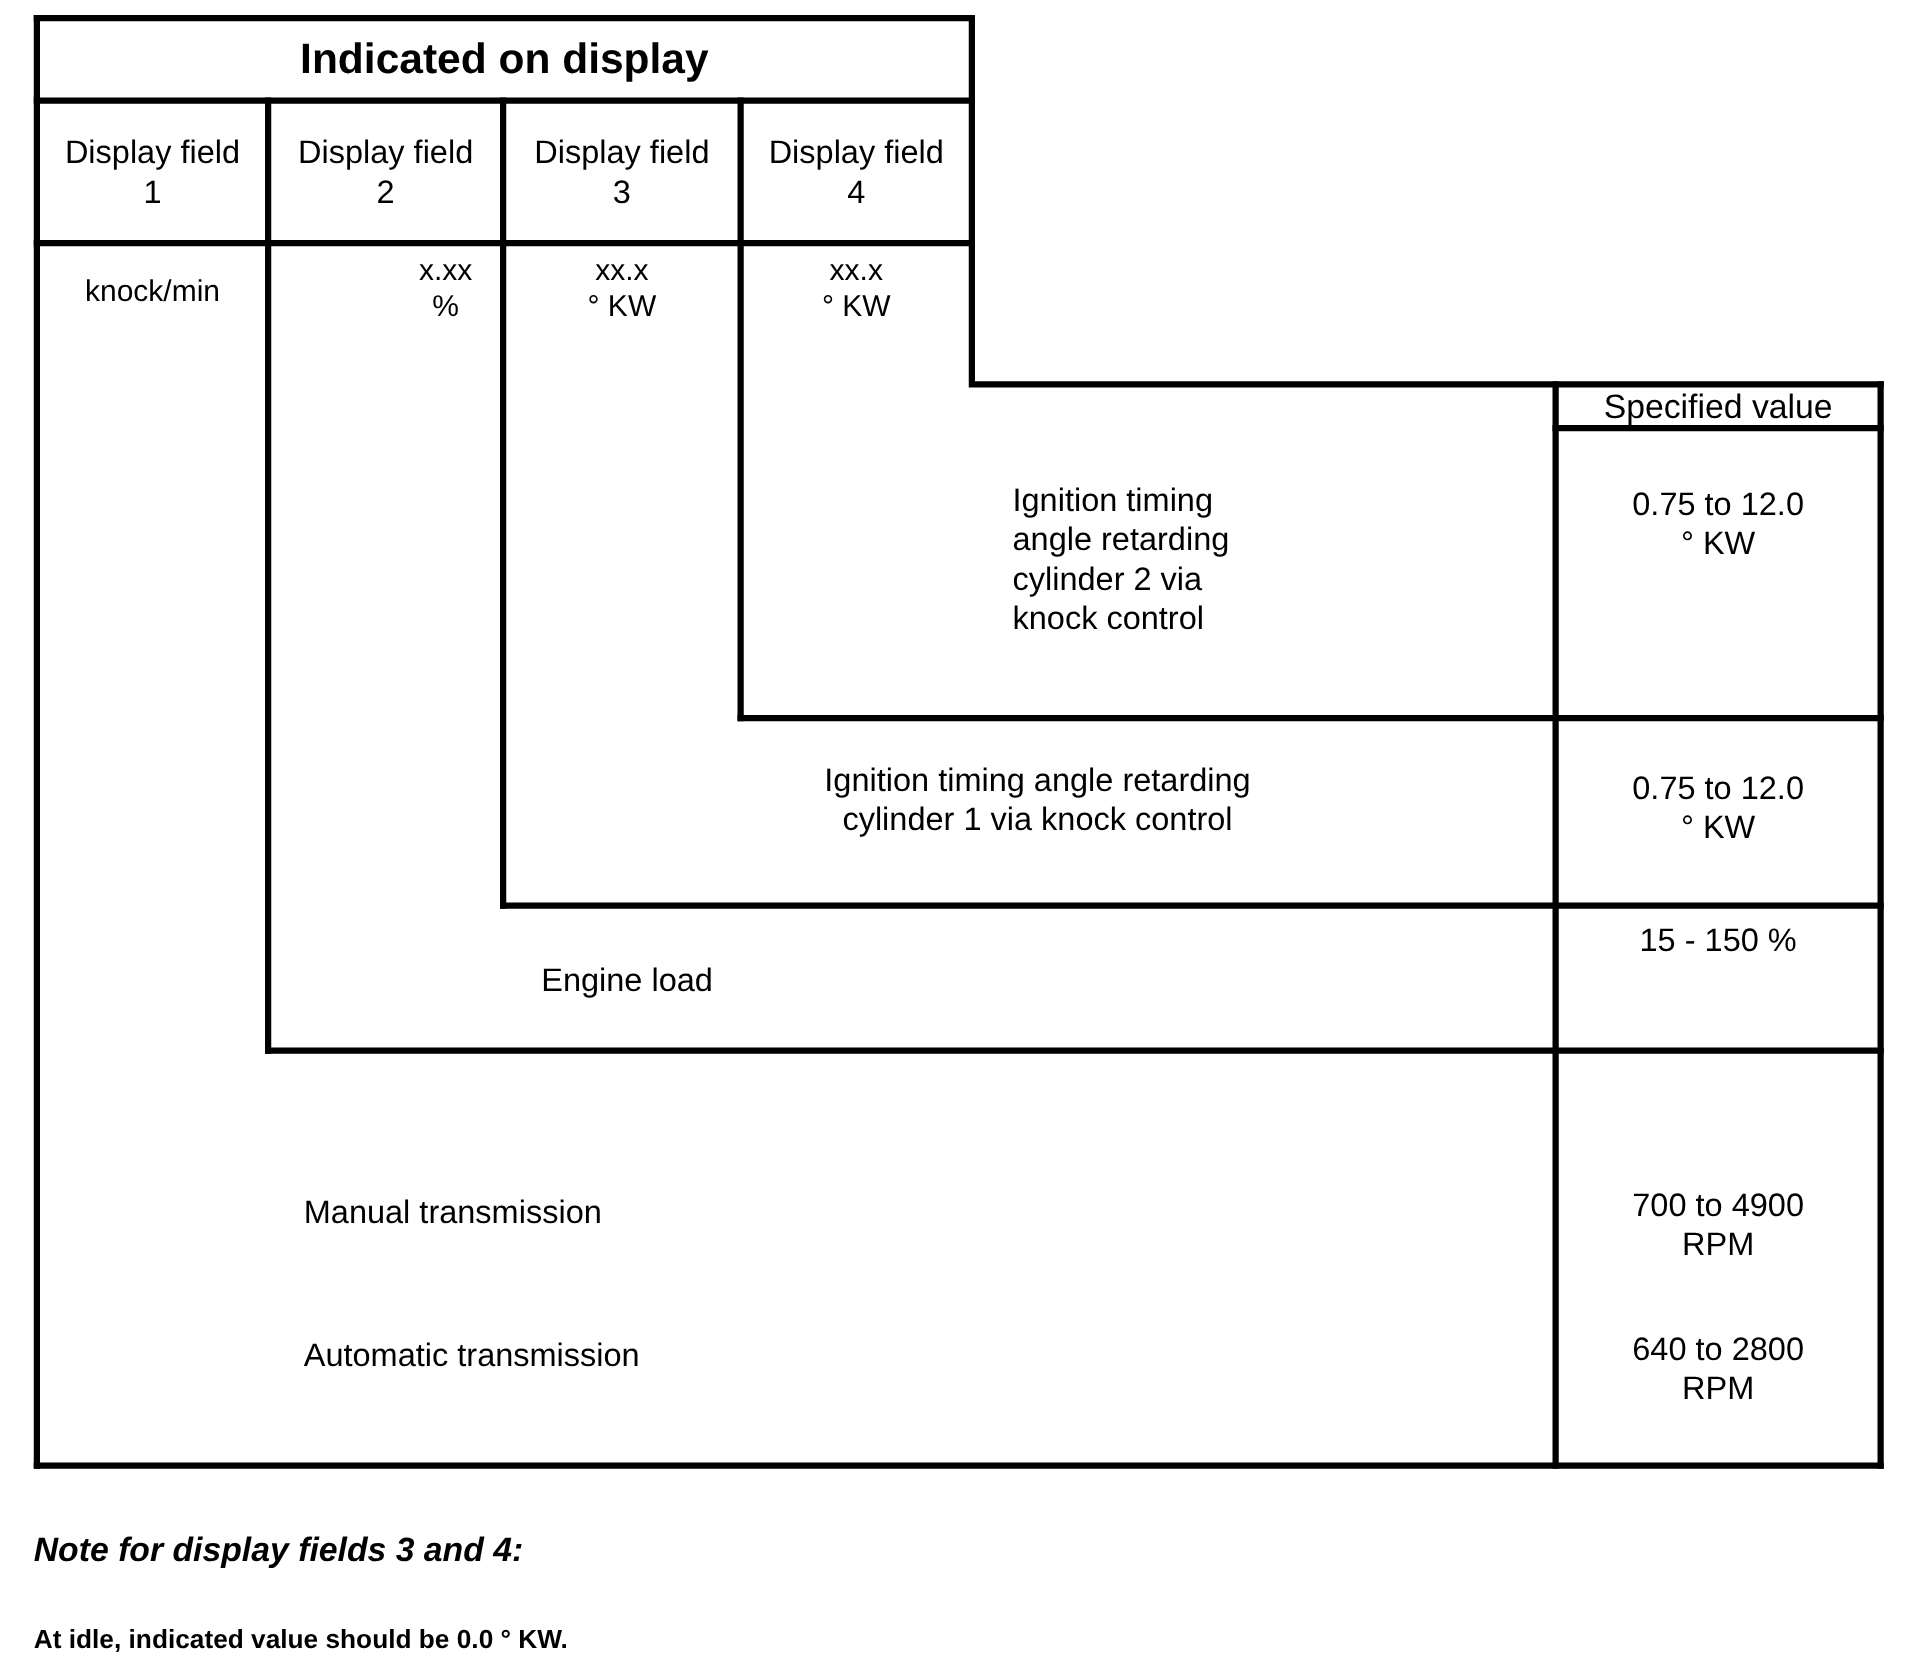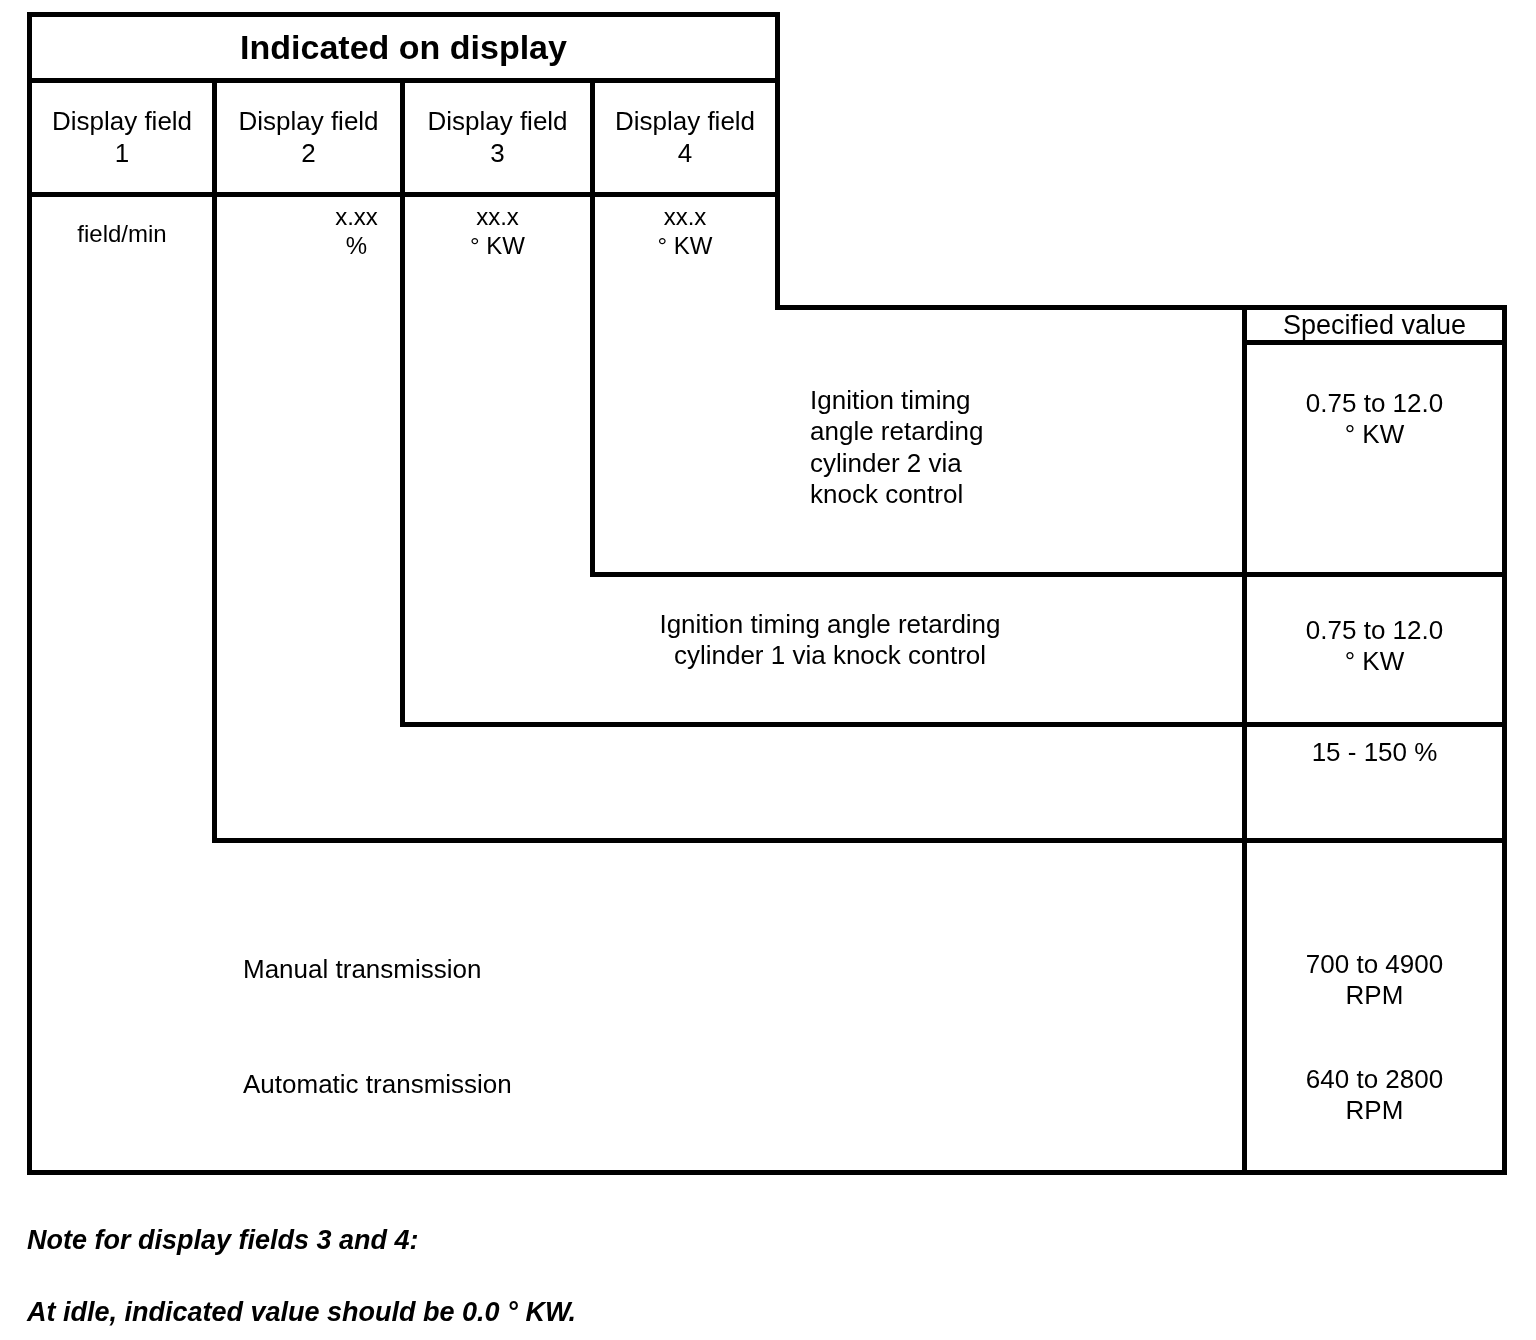--- a/index.html
+++ b/index.html
@@ -61,22 +61,21 @@
   .t-spec-head {
     font-size: 27px;
     font-weight: normal;
   }
   .t-note {
     font-size: 27px;
     font-style: italic;
     font-weight: bold;
   }
   .t-note-body {
-    font-size: 27px;
-    font-style: italic;
+    font-size: 21px;
     font-weight: bold;
   }
 </style>
 </head>
 <body>
 
 <div id="page">
 
   <div class="hline" style="left:27px;  top:12px;   width:753px;  height:5px;"></div>
   <div class="hline" style="left:27px;  top:78px;   width:753px;  height:5px;"></div>
@@ -100,21 +99,21 @@
 
   <div class="cell c-center v-middle t-head" style="left:32px; top:83px; width:180px; height:109px;">Display field
 1</div>
   <div class="cell c-center v-middle t-head" style="left:217px; top:83px; width:183px; height:109px;">Display field
 2</div>
   <div class="cell c-center v-middle t-head" style="left:405px; top:83px; width:185px; height:109px;">Display field
 3</div>
   <div class="cell c-center v-middle t-head" style="left:595px; top:83px; width:180px; height:109px;">Display field
 4</div>
 
-  <div class="cell c-center v-middle t-fmt" style="left:32px; top:197px; width:180px; height:74px;">field/min</div>
+  <div class="cell c-center v-middle t-fmt" style="left:32px; top:197px; width:180px; height:74px;">knock/min</div>
   <div class="cell c-center v-top t-fmt" style="left:217px; top:203px; width:183px; height:80px;margin-left:48px;">x.xx
 %</div>
   <div class="cell c-center v-top t-fmt" style="left:405px; top:203px; width:185px; height:80px;">xx.x
 ° KW</div>
   <div class="cell c-center v-top t-fmt" style="left:595px; top:203px; width:180px; height:80px;">xx.x
 ° KW</div>
 
   <div class="cell c-center v-middle t-spec-head" style="left:1247px; top:310px; width:255px; height:30px;">Specified value</div>
 
   <div class="cell c-left v-middle t-body" style="left:810px; top:375px; width:420px; height:145px;">Ignition timing
@@ -122,20 +121,21 @@
 cylinder 2 via
 knock control</div>
   <div class="cell c-center v-top t-body" style="left:1247px; top:388px; width:255px; height:80px;">0.75 to 12.0
 ° KW</div>
 
   <div class="cell c-center v-middle t-body" style="left:420px; top:600px; width:820px; height:80px;">Ignition timing angle retarding
 cylinder 1 via knock control</div>
   <div class="cell c-center v-top t-body" style="left:1247px; top:615px; width:255px; height:80px;">0.75 to 12.0
 ° KW</div>
 
+  <div class="cell c-left v-middle t-body" style="left:433px; top:755px; width:600px; height:60px;">Engine load</div>
   <div class="cell c-center v-middle t-body" style="left:1247px; top:723px; width:255px; height:60px;">15 - 150 %</div>
 
 
   <div class="cell c-left v-middle t-body" style="left:243px; top:948px; width:700px; height:44px;">Manual transmission</div>
   <div class="cell c-center v-middle t-body" style="left:1247px; top:941px; width:255px; height:78px;">700 to 4900
 RPM</div>
 
   <div class="cell c-left v-middle t-body" style="left:243px; top:1063px; width:700px; height:44px;">Automatic transmission</div>
   <div class="cell c-center v-middle t-body" style="left:1247px; top:1056px; width:255px; height:78px;">640 to 2800
 RPM</div>

